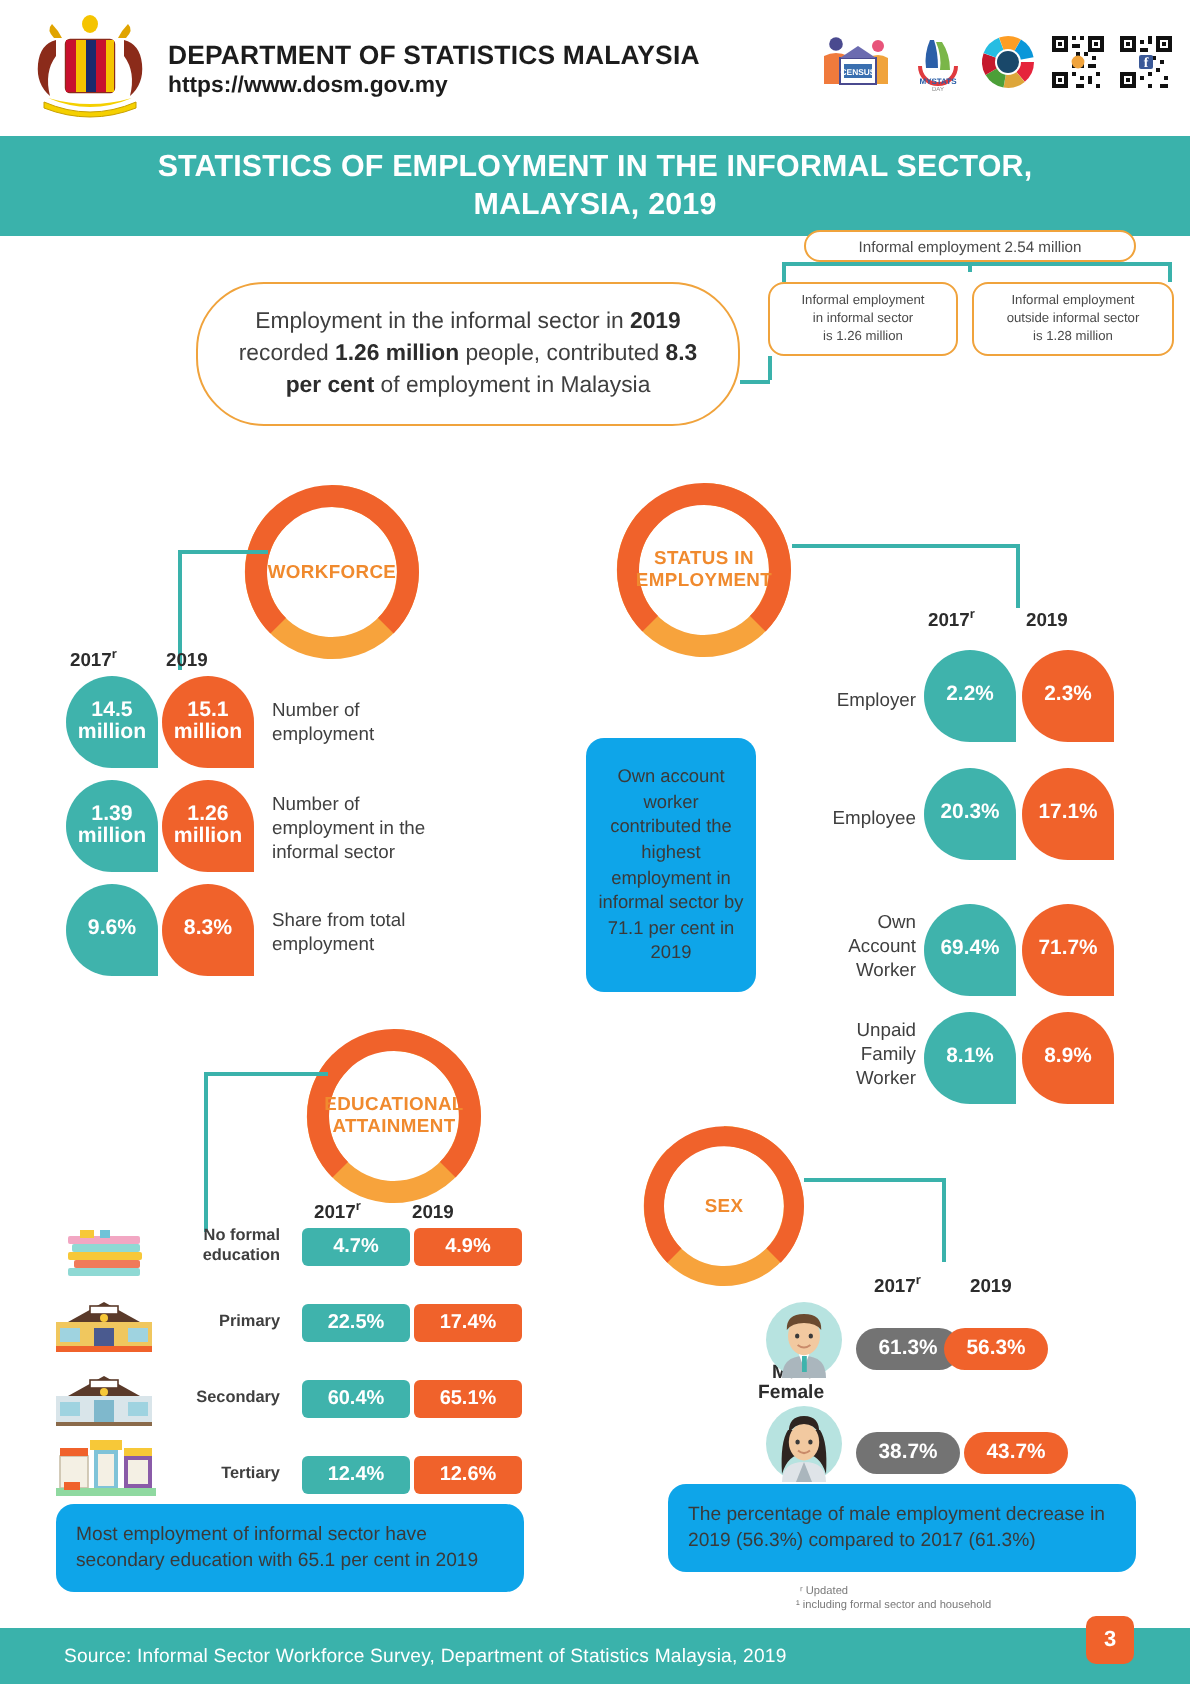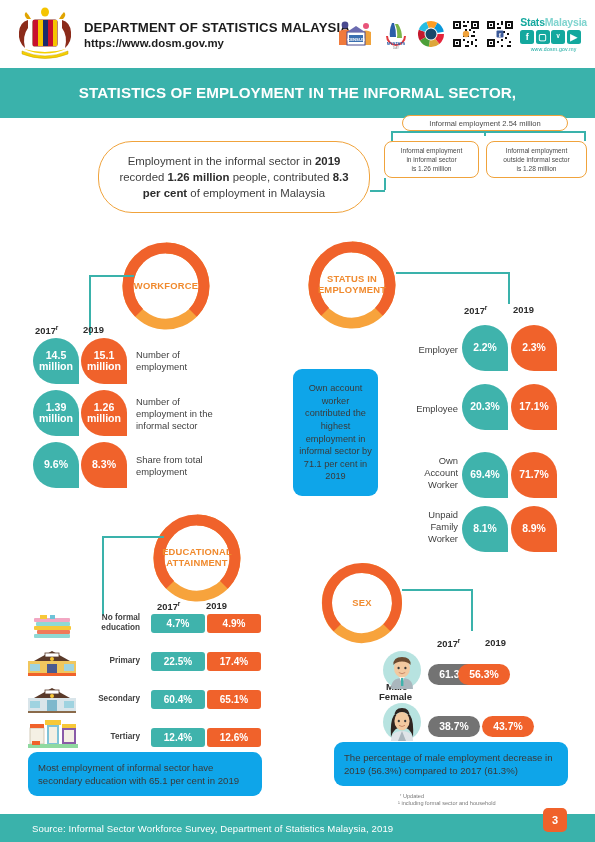--- a/index.html
+++ b/index.html
@@ -283,35 +283,26 @@
           <rect x="3" y="21" width="4" height="4"></rect>
         </g>
       <g fill="#111">
           <rect x="4" y="4" width="2" height="2"></rect>
           <rect x="22" y="4" width="2" height="2"></rect>
           <rect x="4" y="22" width="2" height="2"></rect>
         </g>
       <rect x="10.5" y="10.5" width="7" height="7" rx="1" fill="#3b5998"></rect>
       <text x="14" y="16.5" font-size="7" fill="#fff" text-anchor="middle" font-family="Liberation Serif, serif" font-weight="bold">f</text>
     </svg>
-    <div class="social-block">
-      <div class="stats-wordmark"><span class="sw-a">Stats</span><span class="sw-b">Malaysia</span></div>
-      <div class="social-row">
-        <div class="social-ico">f</div>
-        <div class="social-ico">▢</div>
-        <div class="social-ico">ᵛ</div>
-        <div class="social-ico">▶</div>
-      </div>
-      <div class="social-url">www.dosm.gov.my</div>
-    </div>
   </div>
 </div>
 
 <div class="title-bar">
   <div>STATISTICS OF EMPLOYMENT IN THE INFORMAL SECTOR,</div>
+  <div>MALAYSIA, 2019</div>
 </div>
 
 <div class="ie-top">
   <span>Informal employment 2.54 million</span>
 </div>
 
 <div class="connector" style="left:484px; top:131px; width:1.6px; height:5px;"></div>
 <div class="connector" style="left:391px; top:131px; width:195px; height:1.6px;"></div>
 <div class="connector" style="left:391px; top:131px; width:1.6px; height:10px;"></div>
 <div class="connector" style="left:584px; top:131px; width:1.6px; height:10px;"></div>
@@ -528,21 +519,21 @@
   <path d="M8 38 Q8 27 19 27 Q30 27 30 38 Z" fill="#aab6bd"></path>
   <path d="M16 25 L19 33 L22 25 Z" fill="#fff"></path>
   <rect x="18" y="27" width="2.4" height="8" fill="#3fb3ac"></rect>
   <ellipse cx="19" cy="17" rx="8" ry="9.6" fill="#f2c9a0"></ellipse>
   <path d="M10.4 14 Q10 6 19 6 Q28 6 27.6 14 Q25 10.5 19 10.5 Q13 10.5 10.4 14 Z" fill="#6b4a2f"></path>
   <ellipse cx="15.6" cy="17" rx="1.1" ry="1.3" fill="#3a3a3a"></ellipse>
   <ellipse cx="22.4" cy="17" rx="1.1" ry="1.3" fill="#3a3a3a"></ellipse>
   <path d="M15.8 21.5 Q19 24 22.2 21.5" fill="none" stroke="#c98b6a" stroke-width="1"></path>
 </svg>
 <div class="spill teal" style="left:428px; top:664px; width:52px;">61.3%</div>
-<div class="spill orange" style="left:458px; top:664px; width:52px;">56.3%</div>
+<div class="spill orange" style="left:472px; top:664px; width:52px;">56.3%</div>
 
 <div class="sex-cap" style="left:379px; top:691px;">Female</div>
 <svg class="avatar" style="left:383px; top:703px;" viewBox="0 0 38 38">
   <circle cx="19" cy="19" r="19" fill="#b7e3e0"></circle>
   <path d="M8 38 Q8 28 19 28 Q30 28 30 38 Z" fill="#dfe4e8"></path>
   <path d="M19 28 L15 38 L23 38 Z" fill="#aab6bd"></path>
   <path d="M8 34 Q7 18 11 12 L27 12 Q31 18 30 34 Q27 24 19 24 Q11 24 8 34 Z" fill="#2e2420"></path>
   <ellipse cx="19" cy="18" rx="7.6" ry="9.2" fill="#f2c9a0"></ellipse>
   <path d="M11.4 14 Q11 5 19 5 Q27 5 26.6 14 Q24 9 19 9 Q14 9 11.4 14 Z" fill="#2e2420"></path>
   <ellipse cx="15.8" cy="18" rx="1.1" ry="1.3" fill="#3a3a3a"></ellipse>

